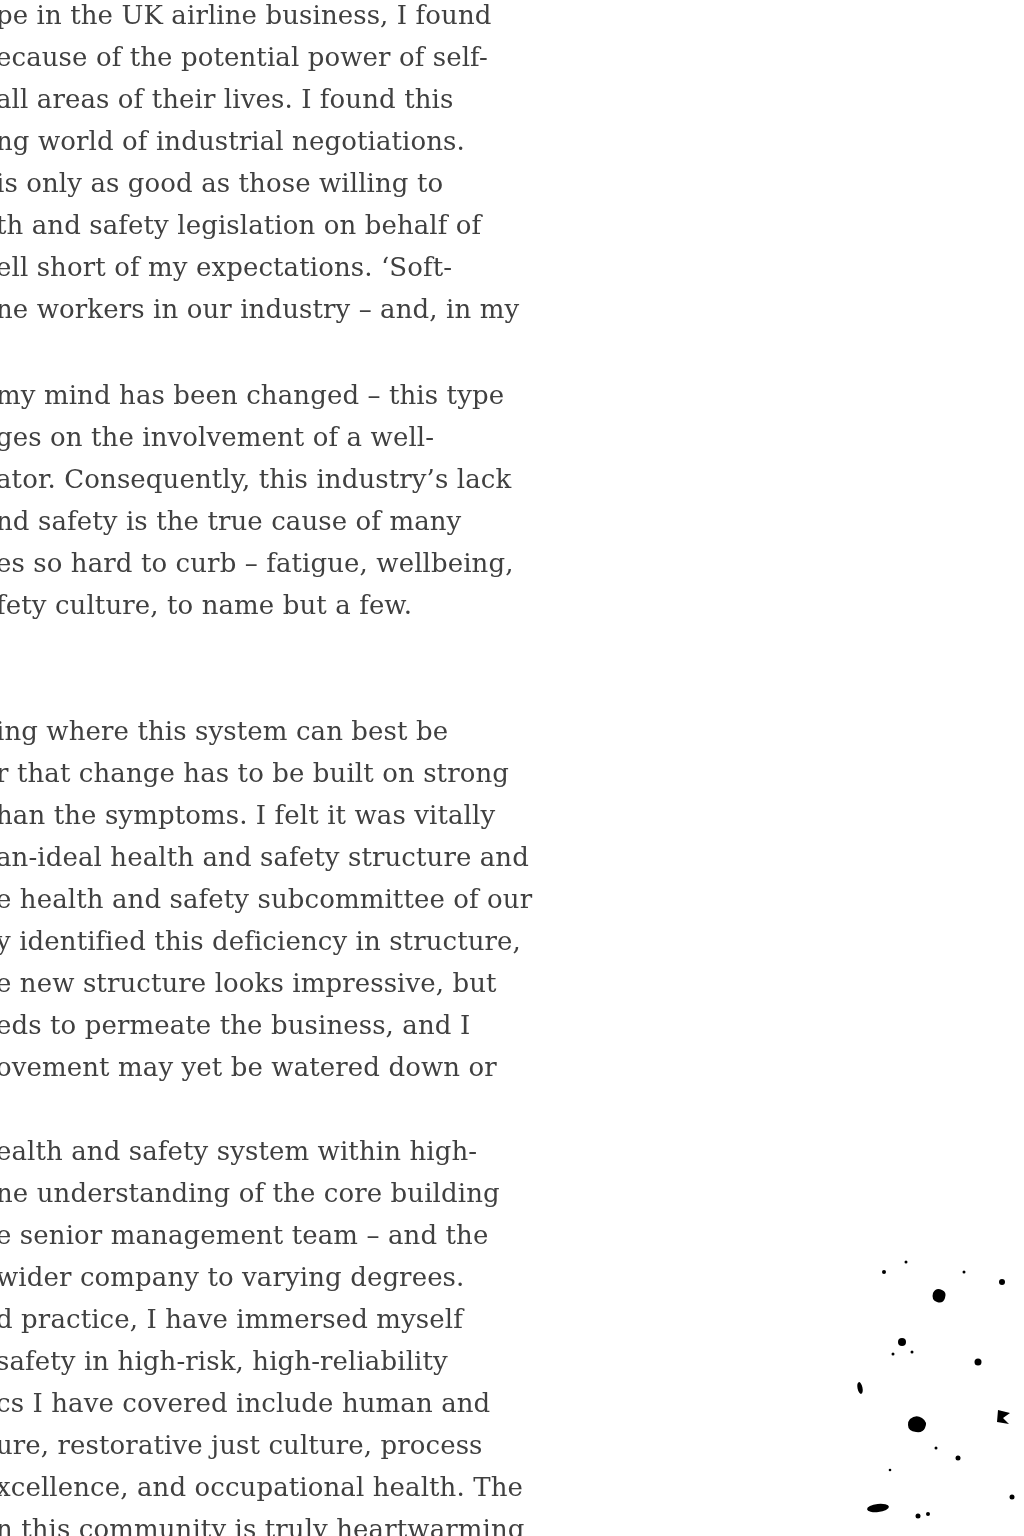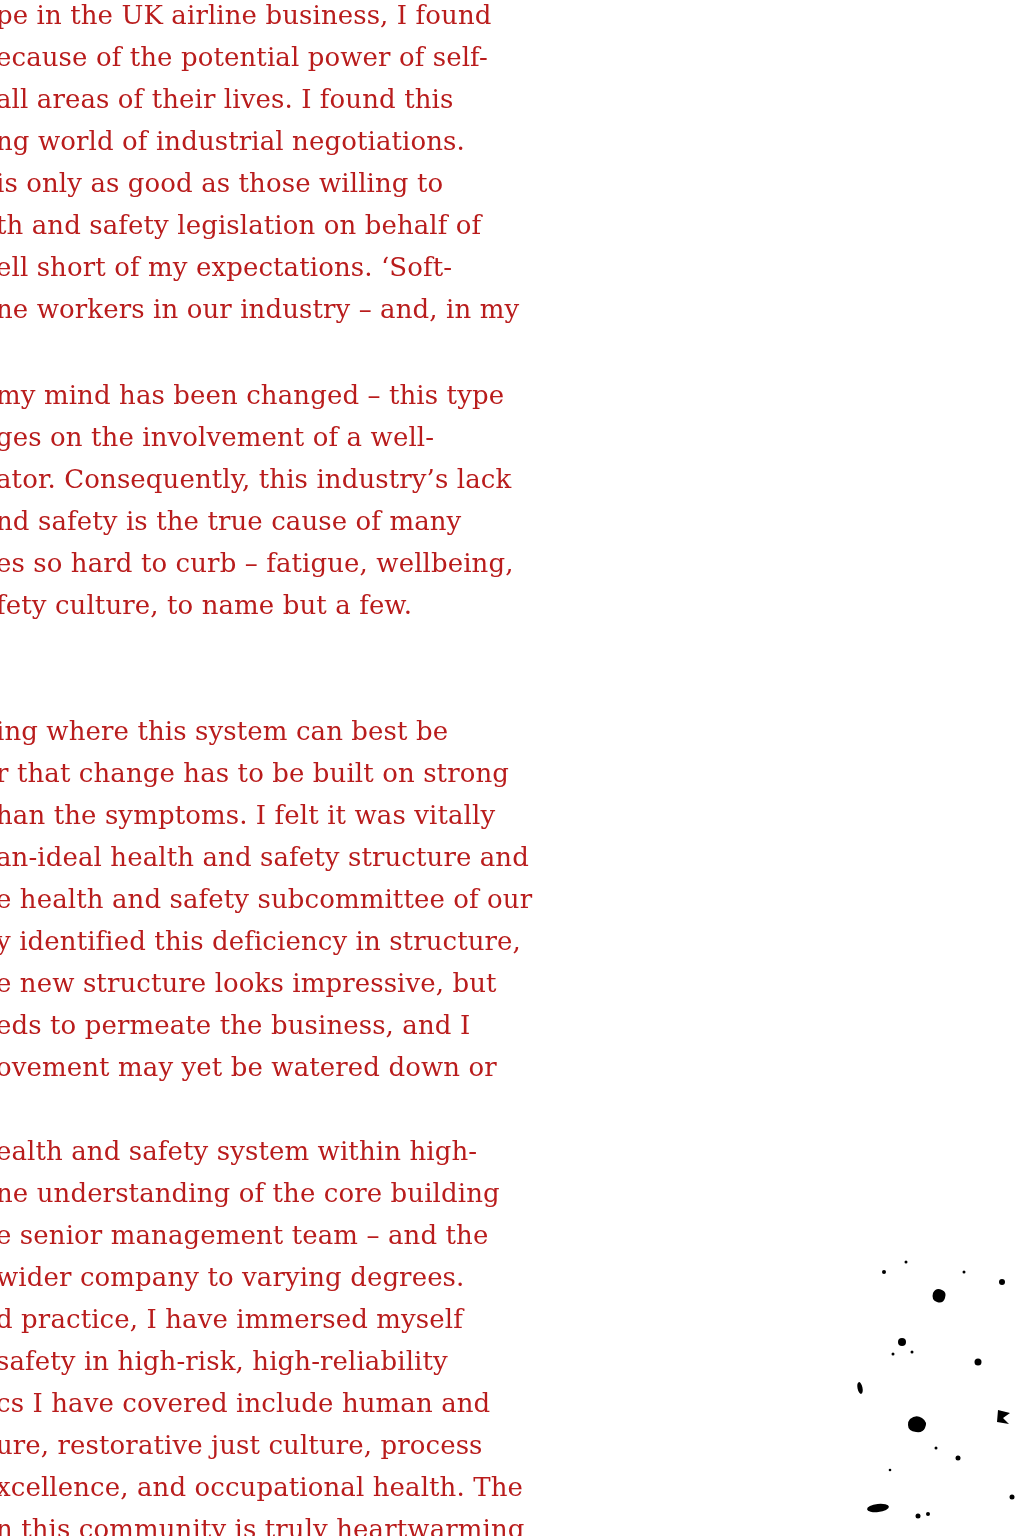--- a/index.html
+++ b/index.html
@@ -7,21 +7,21 @@
     padding: 0;
     background: #ffffff;
   }
   .page {
     position: relative;
     width: 1024px;
     height: 1536px;
     background: #ffffff;
     overflow: hidden;
     font-family: "DejaVu Serif", serif;
-    color: #b91c1c;
+    color: #404040;
   }
   .para {
     position: absolute;
     left: -4px;
     margin: 0;
     width: 640px;
   }
   .line {
     display: block;
     height: 42px;

